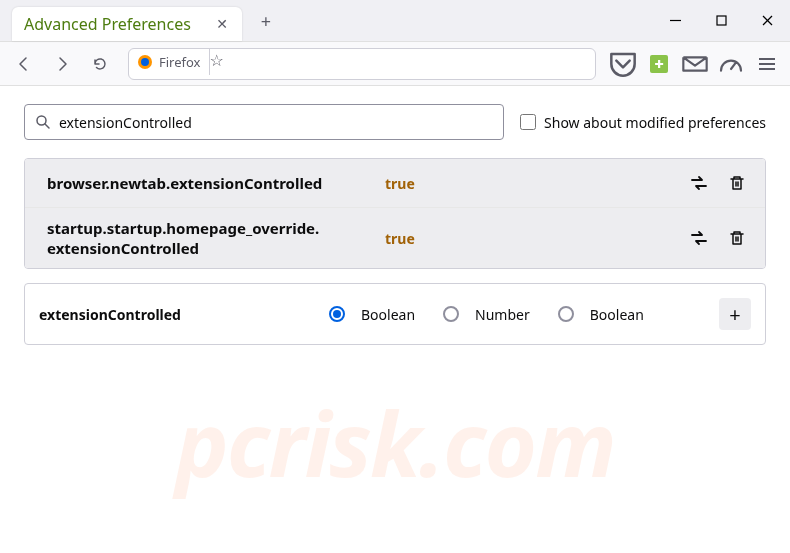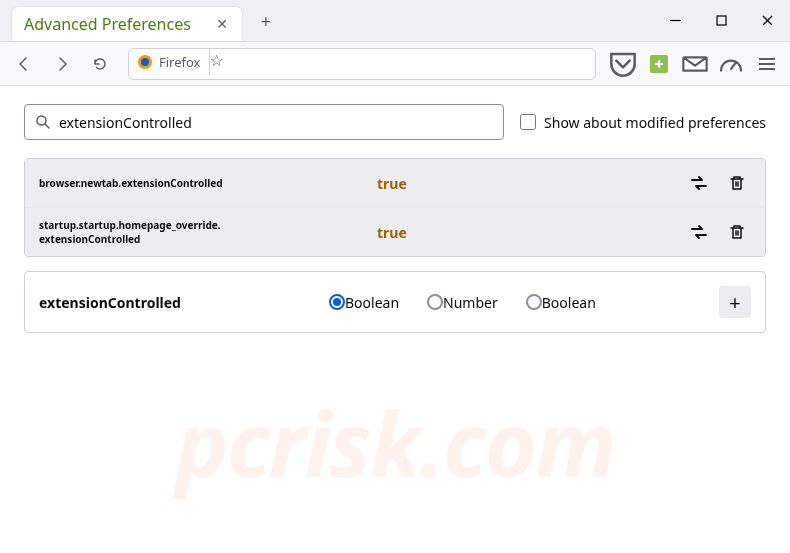--- a/index.html
+++ b/index.html
@@ -36,32 +36,32 @@
     .search-box { flex: 1; display: flex; align-items: center; height: 36px; border: 1px solid #8f8f9d; border-radius: 4px; padding: 0 10px; gap: 8px; }
     .search-box svg { width: 16px; height: 16px; color: #5b5b66; flex-shrink: 0; }
     .search-input { flex: 1; border: none; outline: none; font-size: 14px; color: #0c0c0d; }
     .show-modified { display: flex; align-items: center; gap: 8px; font-size: 14px; color: #0c0c0d; }
     .show-modified input[type="checkbox"] { width: 16px; height: 16px; }
     
     .pref-table { border: 1px solid #cfcfd8; border-radius: 4px; overflow: hidden; }
     .pref-row { display: flex; align-items: center; padding: 10px 14px; background: #fff; border-bottom: 1px solid #e7e7e7; }
     .pref-row:last-child { border-bottom: none; }
     .pref-row.modified { background: #ededf0; }
-    .pref-name { font-size: 10px; color: #0c0c0d; width: 330px; word-break: break-word; }
+    .pref-name { font-size: 15px; color: #0c0c0d; width: 330px; word-break: break-word; margin-left: 8px; }
     .pref-row.modified .pref-name { font-weight: 700; }
     .pref-value { font-size: 14px; color: #a16207; flex: 1; padding-left: 8px; }
     .pref-row.modified .pref-value { font-weight: 700; }
     .pref-actions { display: flex; gap: 10px; }
     .action-btn { width: 28px; height: 28px; display: flex; align-items: center; justify-content: center; color: #0c0c0d; }
     .action-btn svg { width: 18px; height: 18px; }
     
     .new-pref { border: 1px solid #cfcfd8; border-radius: 4px; display: flex; align-items: center; padding: 14px; margin-top: 14px; }
     .new-pref-name { font-size: 14px; font-weight: 700; color: #0c0c0d; width: 290px; }
     .type-options { display: flex; gap: 28px; flex: 1; }
-    .type-option { display: flex; align-items: center; gap: 0; font-size: 14px; color: #0c0c0d; }
+    .type-option { display: flex; align-items: center; gap: 16px; font-size: 14px; color: #0c0c0d; }
     .radio { width: 16px; height: 16px; border-radius: 50%; border: 2px solid #8f8f9d; display: inline-block; position: relative; }
     .radio.selected { border-color: #0061e0; }
     .radio.selected::after { content: ''; position: absolute; width: 8px; height: 8px; background: #0061e0; border-radius: 50%; top: 2px; left: 2px; }
     .add-btn { width: 32px; height: 32px; background: #ededf0; border-radius: 4px; display: flex; align-items: center; justify-content: center; font-size: 20px; color: #0c0c0d; margin-left: 12px; }
     
     
     .watermark { position: absolute; bottom: 50px; left: 50%; transform: translateX(-50%); font-size: 90px; font-weight: 700; color: rgba(255, 120, 60, 0.10); font-style: italic; pointer-events: none; white-space: nowrap; letter-spacing: -2px; }
   </style>
 </head>
 <body>

